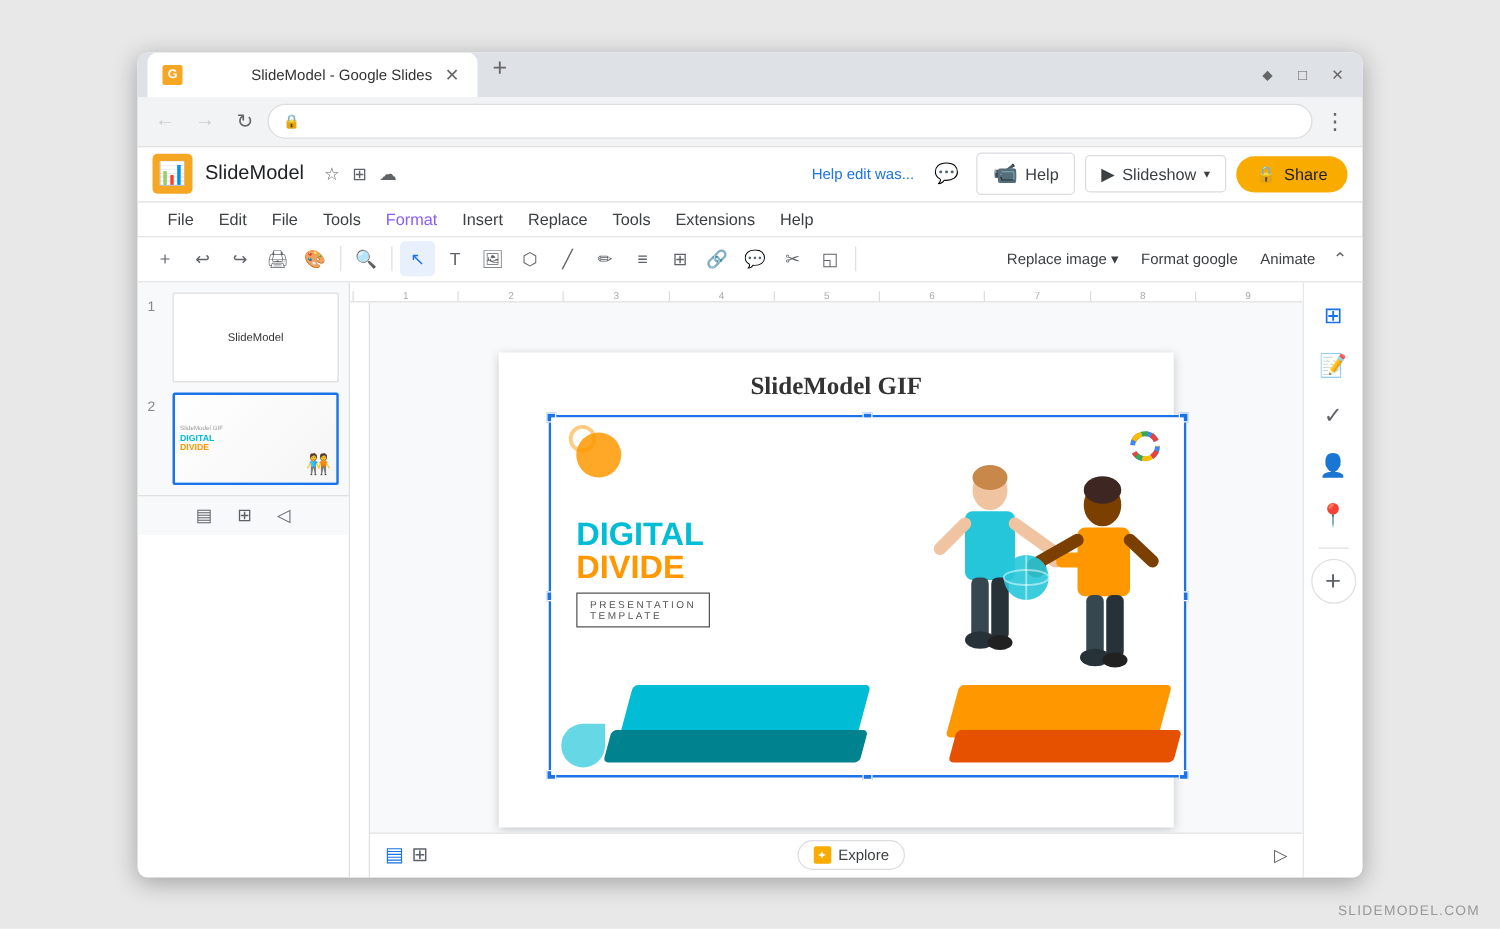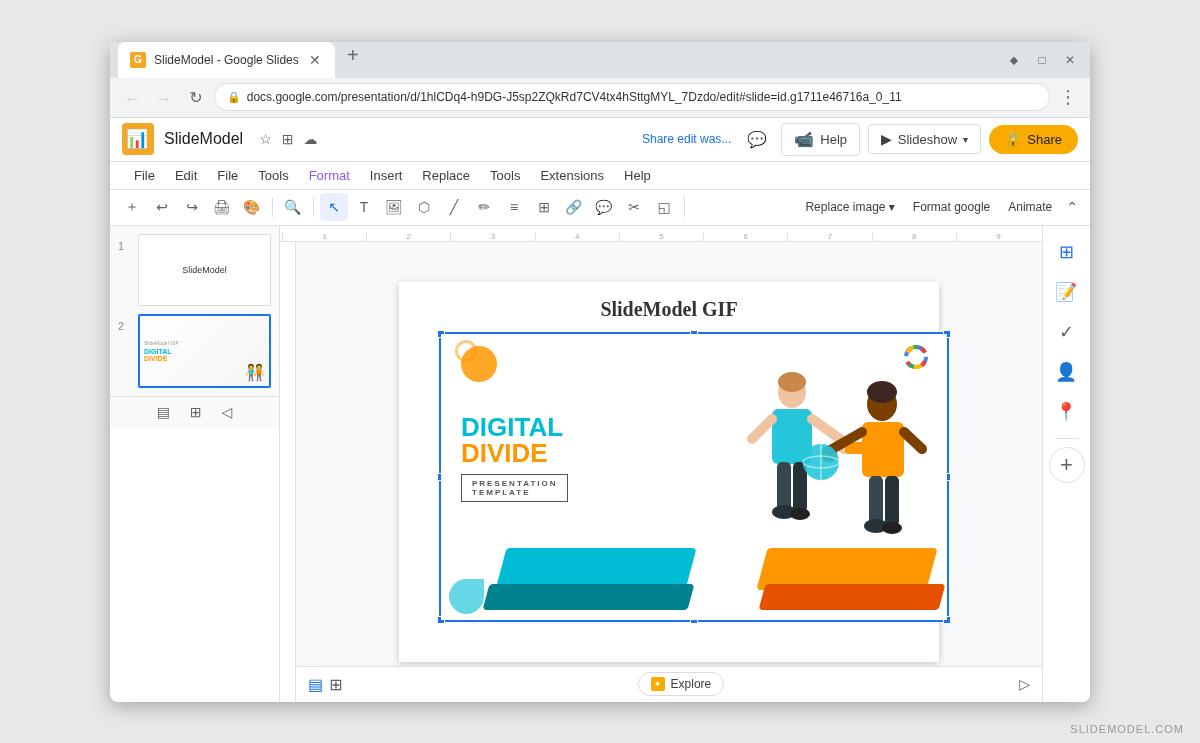--- a/index.html
+++ b/index.html
@@ -5,21 +5,21 @@
     * { box-sizing: border-box; margin: 0; padding: 0; }
     body { background: #e8e8e8; font-family: 'Arial', sans-serif; width: 1200px; height: 743px; overflow: hidden; display: flex; align-items: center; justify-content: center; }
     
     .browser-window { width: 980px; height: 660px; background: #fff; border-radius: 8px; box-shadow: 0 4px 20px rgba(0,0,0,0.3); overflow: hidden; display: flex; flex-direction: column; }
     
     
     .title-bar { background: #dee1e6; height: 36px; display: flex; align-items: center; padding: 0 8px; gap: 6px; }
     .tab-bar { display: flex; align-items: stretch; flex: 1; height: 100%; }
     .tab { background: #fff; border-radius: 8px 8px 0 0; padding: 0 12px; display: flex; align-items: center; gap: 8px; font-size: 13px; min-width: 200px; }
     .tab-favicon { width: 16px; height: 16px; background: #f5a623; border-radius: 2px; display: flex; align-items: center; justify-content: center; }
-    .tab-title { font-size: 12px; color: #333; flex: 1; }
+    .tab-title { font-size: 12px; color: #333; flex: 1; margin-left: 47px; }
     .tab-close { color: #666; font-size: 14px; cursor: pointer; width: 16px; height: 16px; display: flex; align-items: center; justify-content: center; border-radius: 50%; }
     .new-tab-btn { width: 28px; height: 28px; display: flex; align-items: center; justify-content: center; color: #666; font-size: 20px; cursor: pointer; border-radius: 50%; margin-left: 4px; }
     .window-controls { display: flex; gap: 4px; align-items: center; }
     .win-btn { width: 24px; height: 24px; display: flex; align-items: center; justify-content: center; color: #666; font-size: 12px; cursor: pointer; border-radius: 4px; }
     
     
     .address-bar { background: #f1f3f4; height: 40px; display: flex; align-items: center; padding: 0 8px; gap: 4px; border-bottom: 1px solid #ddd; }
     .nav-btn { width: 28px; height: 28px; display: flex; align-items: center; justify-content: center; color: #666; border-radius: 50%; cursor: pointer; font-size: 16px; }
     .nav-btn.disabled { color: #ccc; cursor: default; }
     .url-bar { flex: 1; background: #fff; border: 1px solid #ddd; border-radius: 20px; height: 28px; display: flex; align-items: center; padding: 0 12px; gap: 6px; }
@@ -101,21 +101,21 @@
     
     .image-content { width: 100%; height: 100%; background: linear-gradient(180deg, #fafafa 0%, #f0f0f0 100%); overflow: hidden; position: relative; }
     
     
     .dd-bg { width: 100%; height: 100%; position: relative; background: #fff; }
     
     .dd-text-area { position: absolute; left: 20px; top: 80px; }
     .dd-digital { font-size: 26px; font-weight: 900; color: #00bcd4; font-family: Arial Black, sans-serif; line-height: 1; }
     .dd-divide { font-size: 26px; font-weight: 900; color: #ff9800; font-family: Arial Black, sans-serif; line-height: 1; }
     .dd-sub { border: 1.5px solid #555; padding: 4px 10px; margin-top: 8px; display: inline-block; }
-    .dd-sub-text { font-size: 8px; letter-spacing: 2px; color: #555; font-weight: bold; }
+    .dd-sub-text { font-size: 8px; letter-spacing: 2px; color: #555; font-weight: normal; }
     
     
     .people-svg { position: absolute; right: 10px; top: 20px; }
     .explore-btn { background: #fff; border: 1px solid #dadce0; border-radius: 20px; padding: 4px 12px; font-size: 12px; color: #3c4043; cursor: pointer; display: flex; align-items: center; gap: 6px; }
     .explore-icon { width: 14px; height: 14px; background: #f9ab00; border-radius: 2px; display: flex; align-items: center; justify-content: center; color: #fff; font-size: 9px; }
     
     
     .right-panel { width: 48px; background: #fff; border-left: 1px solid #e0e0e0; display: flex; flex-direction: column; align-items: center; padding: 8px 0; gap: 4px; }
     .right-icon { width: 36px; height: 36px; display: flex; align-items: center; justify-content: center; border-radius: 50%; cursor: pointer; color: #5f6368; font-size: 18px; }
     .right-icon.active { color: #1a73e8; }
@@ -151,37 +151,36 @@
       <div class="win-btn close">✕</div>
     </div>
   </div>
 
   <div class="address-bar">
     <div class="nav-btn disabled">←</div>
     <div class="nav-btn disabled">→</div>
     <div class="nav-btn">↻</div>
     <div class="url-bar">
       <span class="lock-icon">🔒</span>
-      <span class="url-text">docs.google.com/presentation/d/1hlCDq4-h9DG-J5sp2ZQkRd7CV4tx4hSttgMYL_7Dzdo/edit#slide=id.g1711e46716a_0_11</span>
     </div>
     <div class="more-btn">⋮</div>
   </div>
 
   <div class="app-bar">
     <div class="app-icon">
       <span style="font-size:18px;">📊</span>
     </div>
     <span class="app-name">SlideModel</span>
     <div class="app-icons-row">
       <span class="app-icon-btn">☆</span>
       <span class="app-icon-btn">⊞</span>
       <span class="app-icon-btn">☁</span>
     </div>
     <div class="spacer"></div>
-    <span class="last-edit">Share edit was...</span>
+    <span class="last-edit">Help edit was...</span>
     <div class="header-actions">
       <button class="icon-btn-round">💬</button>
       <button class="meet-btn">
         <span style="font-size:16px;">📹</span>
         <span>Help</span>
       </button>
       <button class="slideshow-btn">
         <span style="font-size:14px;">▶</span>
         <span>Slideshow</span>
         <span class="dropdown-arrow">▾</span>

